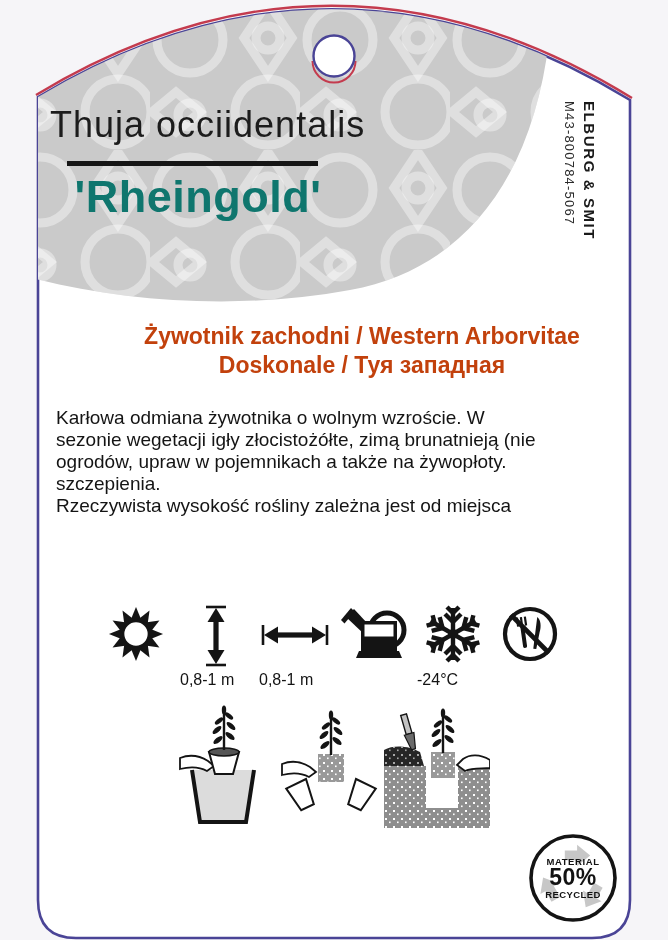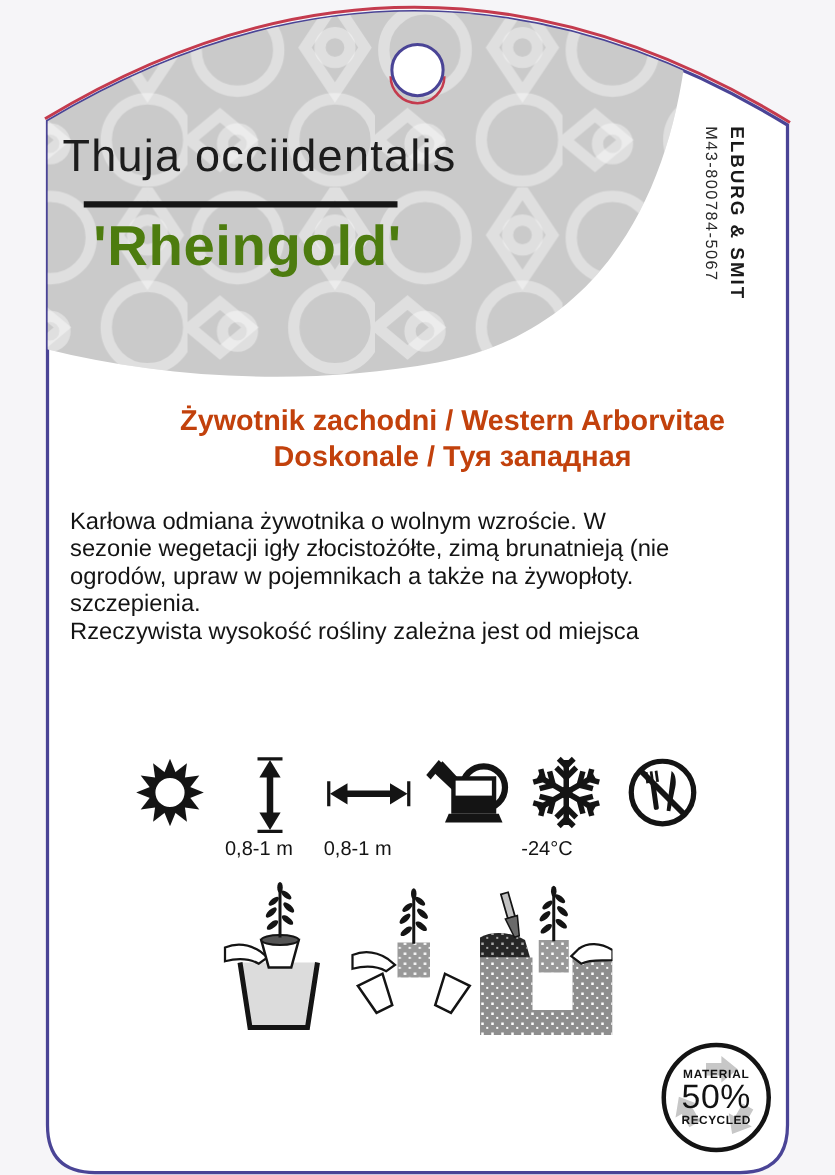--- a/index.html
+++ b/index.html
@@ -11,21 +11,21 @@
   }
   .abs{position:absolute;}
   .card-svg{position:absolute;left:0;top:0;}
   .species-title{
     left:50px;top:104px;width:360px;
     font-size:36px;font-weight:400;letter-spacing:1px;color:#1c1c1c;
   }
   .title-rule{left:67px;top:161px;width:251px;height:5px;background:#151515;}
   .cultivar{
     left:55px;top:171px;width:286px;text-align:center;
-    font-size:45px;font-weight:700;letter-spacing:0.5px;color:#4d7c0f;
+    font-size:45px;font-weight:700;letter-spacing:0.5px;color:#0f766e;
   }
   .side-codes{
     left:562px;top:101px;height:320px;
     writing-mode:vertical-rl;text-orientation:mixed;
   }
   .side-brand{display:block;font-size:15px;font-weight:700;letter-spacing:1.6px;color:#1a1a1a;margin-left:3px;}
   .side-code{display:block;font-size:13px;font-weight:400;letter-spacing:1.2px;color:#2a2a2a;margin-right:4px;}
   .common-names{
     left:40px;top:322px;width:644px;text-align:center;
     font-size:23px;font-weight:700;line-height:1.27;color:#c2410c;
@@ -36,21 +36,21 @@
   }
   .attr-label{
     text-align:left;font-size:16px;font-weight:500;color:#141414;
   }
   .badge-text{
     left:527px;top:832px;width:92px;height:92px;
     display:flex;flex-direction:column;align-items:center;justify-content:center;
     text-align:center;color:#121212;
   }
   .badge-text .b1{font-size:9.5px;font-weight:700;letter-spacing:0.6px;line-height:1;}
-  .badge-text .b2{font-size:27px;font-weight:400;line-height:1.02;letter-spacing:0.5px;}
+  .badge-text .b2{font-size:23px;font-weight:700;line-height:1.02;letter-spacing:0.5px;}
   .badge-text .b3{font-size:9.5px;font-weight:700;letter-spacing:0.4px;line-height:1;}
 </style>
 </head>
 <body style="background: rgb(246, 245, 248);">
 
 <svg class="card-svg" width="668" height="940" viewBox="0 0 668 940">
   <defs>
     <clipPath id="cardClip">
       <path d="M38,97 Q334,-80 630,100 L630,900 Q630,938 592,938 L76,938 Q38,938 38,900 Z"></path>
     </clipPath>

